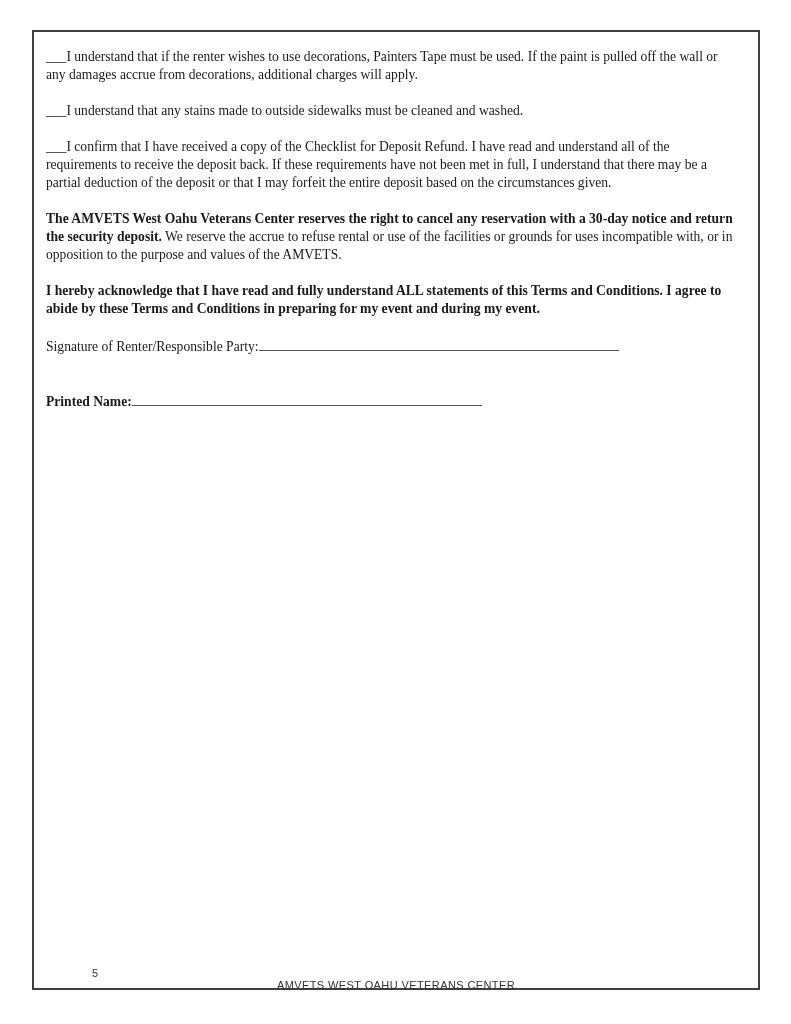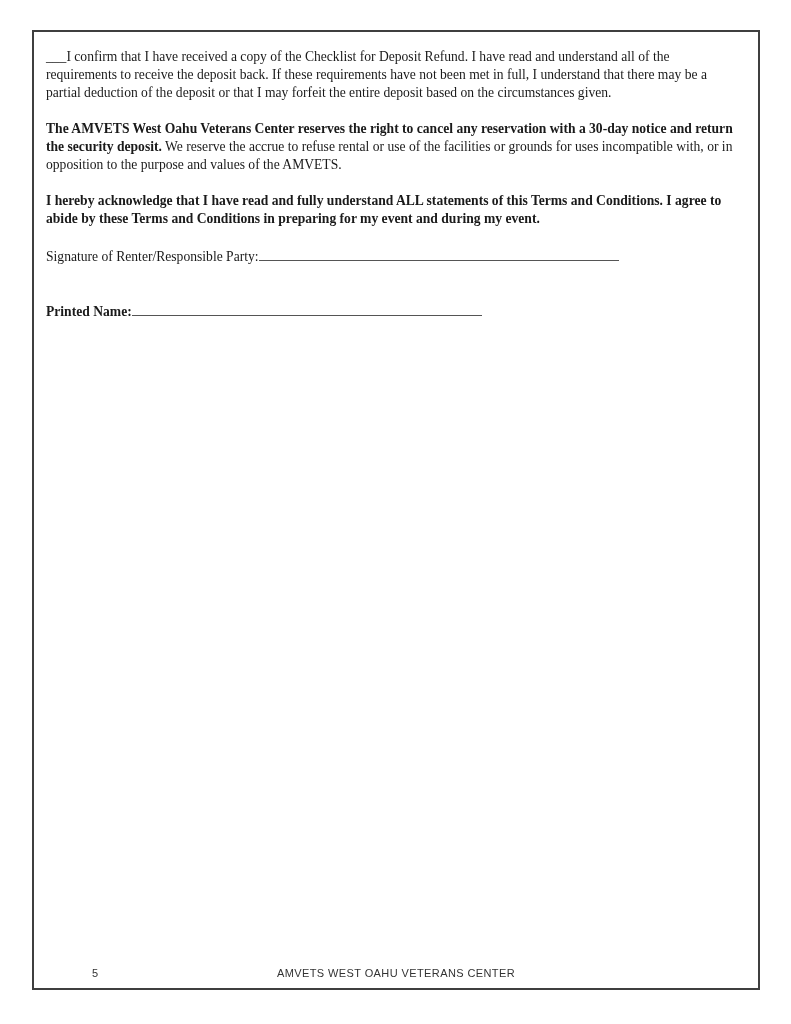--- a/index.html
+++ b/index.html
@@ -72,34 +72,36 @@
     color: #333333;
   }
   .footer .page-num {
     position: absolute;
     left: 58px;
     top: 0;
   }
   .footer .footer-center {
     position: absolute;
     left: 0;
-    top: 0;
+    top: 12px;
     width: 100%;
     text-align: center;
   }
 </style>
 </head>
 <body>
 
 <div class="page">
   <div class="border-box">
 
     <div class="content">
 
+      <p class="para"><span class="lead-blank">___</span><span>I understand that if the renter wishes to use decorations, Painters Tape must be used. If the paint is pulled off the wall or any damages accrue from decorations, additional charges will apply.</span></p>
 
+      <p class="para"><span class="lead-blank">___</span><span>I understand that any stains made to outside sidewalks must be cleaned and washed.</span></p>
 
       <p class="para"><span class="lead-blank">___</span><span>I confirm that I have received a copy of the Checklist for Deposit Refund. I have read and understand all of the requirements to receive the deposit back. If these requirements have not been met in full, I understand that there may be a partial deduction of the deposit or that I may forfeit the entire deposit based on the circumstances given.</span></p>
 
       <p class="para"><span class="bold">The AMVETS West Oahu Veterans Center reserves the right to cancel any reservation with a 30-day notice and return the security deposit.</span><span> We reserve the accrue to refuse rental or use of the facilities or grounds for uses incompatible with, or in opposition to the purpose and values of the AMVETS.</span></p>
 
       <p class="para"><span class="bold">I hereby acknowledge that I have read and fully understand ALL statements of this Terms and Conditions. I agree to abide by these Terms and Conditions in preparing for my event and during my event.</span></p>
 
       <div class="sig-block"><span>Signature of Renter/Responsible Party:</span><span class="blank-line sig-line-width"></span></div>
 
       <div class="name-block"><span>Printed Name:</span><span class="blank-line name-line-width"></span></div>

